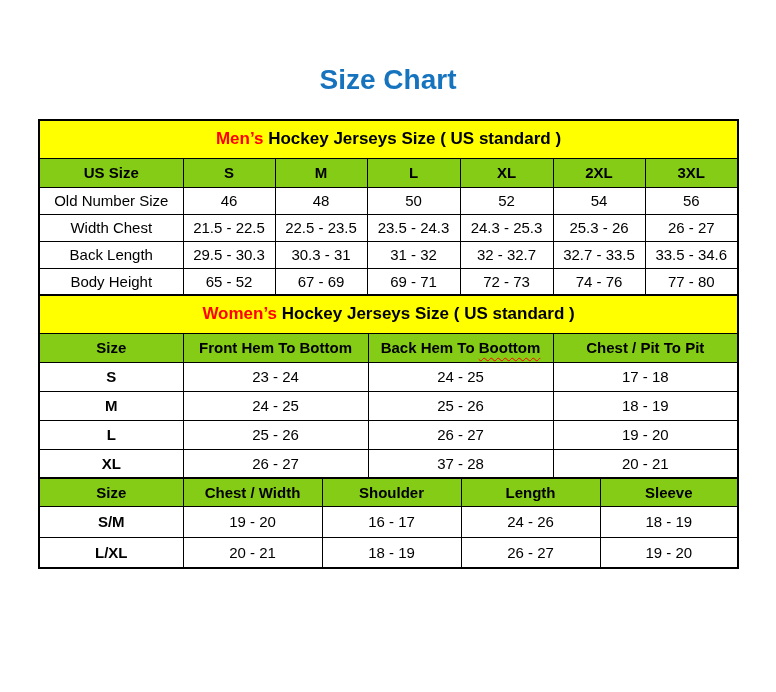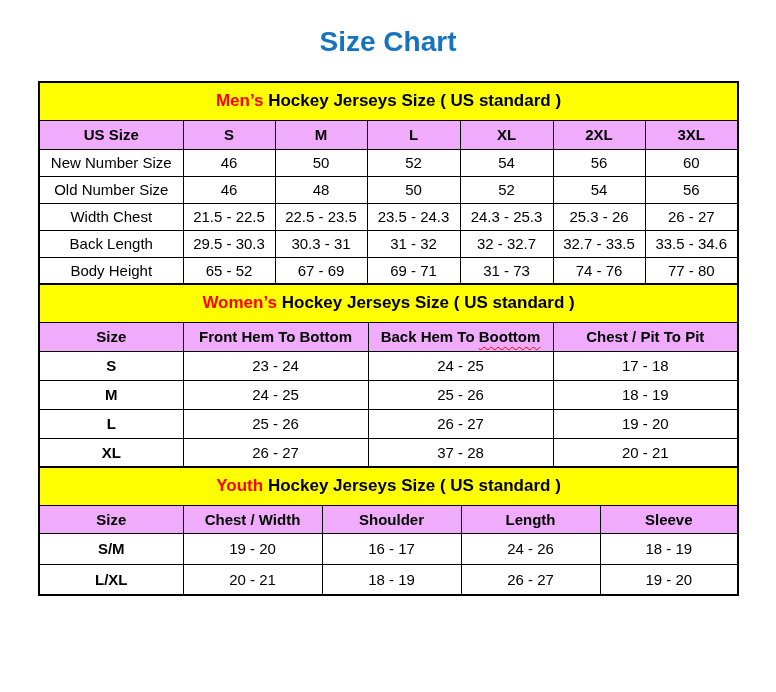--- a/index.html
+++ b/index.html
@@ -6,21 +6,21 @@
   html, body { margin: 0; padding: 0; }
   body {
     width: 776px; height: 692px;
     background: #ffffff;
     font-family: "Liberation Sans", sans-serif;
     color: #000000;
     overflow: hidden;
   }
   .page-title {
     margin: 0;
-    padding-top: 28px;
+    padding-top: 66px;
     text-align: center;
     font-size: 28px;
     font-weight: 700;
     color: #1673BE;
     letter-spacing: 0px;
     line-height: 1;
   }
   .tables-wrap {
     margin: 25px 16px 0 38px;
     width: 599px;
@@ -42,21 +42,21 @@
     white-space: nowrap;
   }
   .band th {
     background: #FFFF00;
     height: 38px;
     font-size: 17px;
     font-weight: 700;
     color: #000000;
   }
   .accent { color: #FF0000; }
-  .head-row th { font-weight: 700; background: #f0abfc; }
+  .head-row th { font-weight: 700; background: #84cc16; }
   .mens-table .head-row th { height: 29px; }
   .mens-table td { height: 27px; font-weight: 400; }
   .womens-table .head-row th { height: 29px; }
   .womens-table td { height: 29px; font-weight: 400; }
   .youth-table .head-row th { height: 28px; }
   .youth-table td { height: 31px; font-weight: 400; }
   td.rowlabel-bold { font-weight: 700; }
   .misspell {
     text-decoration-line: underline;
     text-decoration-style: wavy;
@@ -92,29 +92,20 @@
     <tr class="head-row">
       <th>US Size</th>
       <th>S</th>
       <th>M</th>
       <th>L</th>
       <th>XL</th>
       <th>2XL</th>
       <th>3XL</th>
     </tr>
     <tr>
-      <td>New Number Size</td>
-      <td>46</td>
-      <td>50</td>
-      <td>52</td>
-      <td>54</td>
-      <td>56</td>
-      <td>60</td>
-    </tr>
-    <tr>
       <td>Old Number Size</td>
       <td>46</td>
       <td>48</td>
       <td>50</td>
       <td>52</td>
       <td>54</td>
       <td>56</td>
     </tr>
     <tr>
       <td>Width Chest</td>
@@ -132,21 +123,21 @@
       <td>31 - 32</td>
       <td>32 - 32.7</td>
       <td>32.7 - 33.5</td>
       <td>33.5 - 34.6</td>
     </tr>
     <tr>
       <td>Body Height</td>
       <td>65 - 52</td>
       <td>67 - 69</td>
       <td>69 - 71</td>
-      <td>31 - 73</td>
+      <td>72 - 73</td>
       <td>74 - 76</td>
       <td>77 - 80</td>
     </tr>
   </tbody>
     </table>
 
   <table class="womens-table">
     <colgroup>
       <col style="width:144px">
         <col style="width:185px">
@@ -198,26 +189,20 @@
 
   <table class="youth-table">
     <colgroup>
       <col style="width:144px">
         <col style="width:139px">
         <col style="width:139px">
         <col style="width:139px">
         <col style="width:138px">
     </colgroup>
     <tbody>
-        <tr class="band">
-      <th colspan="5">
-        <span class="accent">Youth</span>
-        <span>Hockey Jerseys Size ( US standard )</span>
-      </th>
-    </tr>
     <tr class="head-row">
       <th>Size</th>
       <th>Chest / Width</th>
       <th>Shoulder</th>
       <th>Length</th>
       <th>Sleeve</th>
     </tr>
     <tr>
       <td class="rowlabel-bold">S/M</td>
       <td>19 - 20</td>

